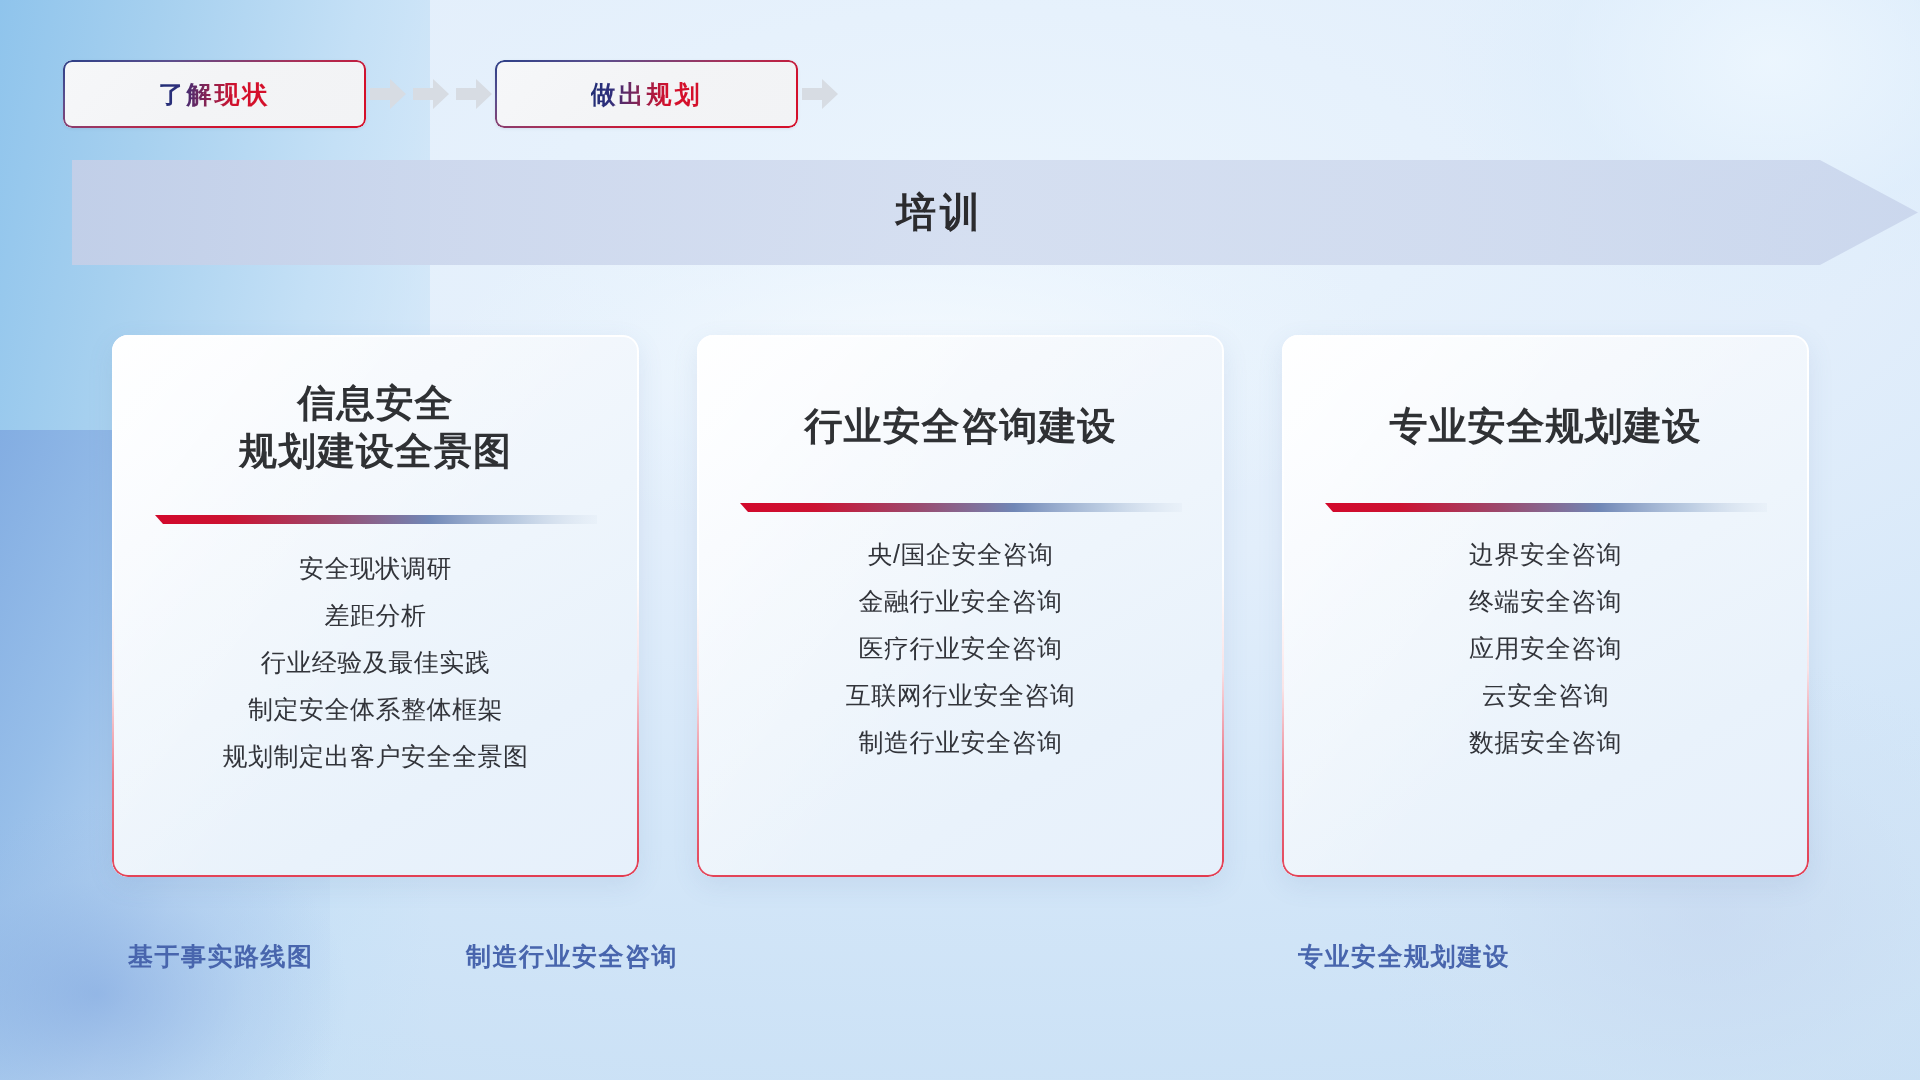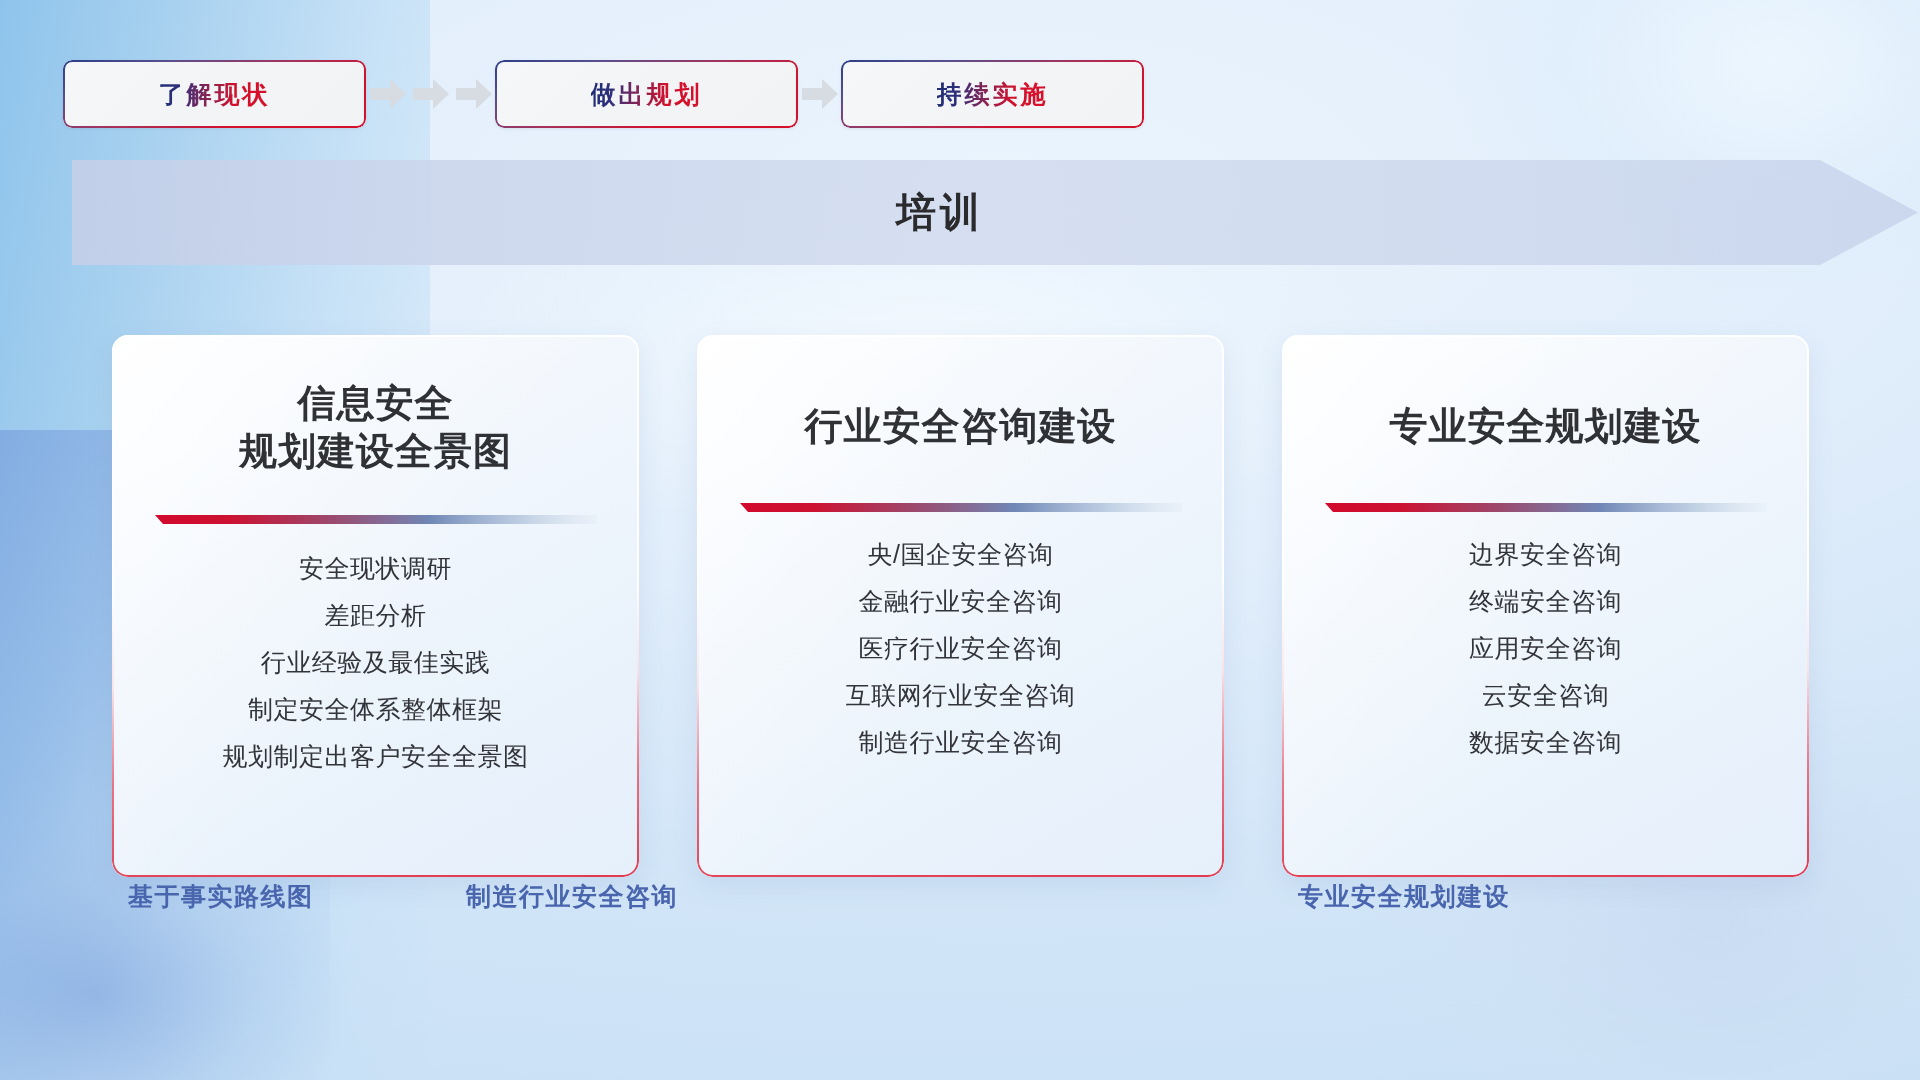--- a/index.html
+++ b/index.html
@@ -153,21 +153,21 @@
   .l1{padding-top:26px;}
   .l2{padding-top:24px;}
   .l3{padding-top:24px;}
   .card-list li{
     font-size:25px;color:#32343a;line-height:1;
     padding:11px 0;letter-spacing:.5px;
   }
 
   
   #footnotes{
-    position:absolute;left:0;top:880px;width:1920px;height:60px;
+    position:absolute;left:0;top:940px;width:1920px;height:60px;
   }
   .fn{
     position:absolute;top:0;
     font-size:25px;font-weight:700;color:#4865ad;letter-spacing:1.5px;
     white-space:nowrap;
   }
   .fn-0{left:128px;}
   .fn-1{left:466px;}
   .fn-2{left:789px;}
   .fn-3{left:1298px;}
@@ -210,23 +210,20 @@
 
     <div class="step">
       <span class="step-label">做出规划</span>
     </div>
     <div class="step-arrow">
       <svg width="36" height="30" viewBox="0 0 36 30" aria-hidden="true">
         <path d="M0 9 H20 V0 L36 15 L20 30 V21 H0 Z" fill="#d7dce3"></path>
       </svg>
     </div>
 
-    <div class="step">
-      <span class="step-label">持续实施</span>
-    </div>
   </div>
 
   <div id="banner">
     <svg class="shape" viewBox="0 0 1920 105" preserveAspectRatio="none">
       <defs>
         <linearGradient id="bannerGrad" x1="0" y1="0" x2="1" y2="0">
           <stop offset="0" stop-color="#c3cfe8" stop-opacity="0.95"></stop>
           <stop offset="0.18" stop-color="#cbd6ec" stop-opacity="0.92"></stop>
           <stop offset="0.48" stop-color="#d2dcef" stop-opacity="0.88"></stop>
           <stop offset="0.78" stop-color="#cdd8ed" stop-opacity="0.85"></stop>

